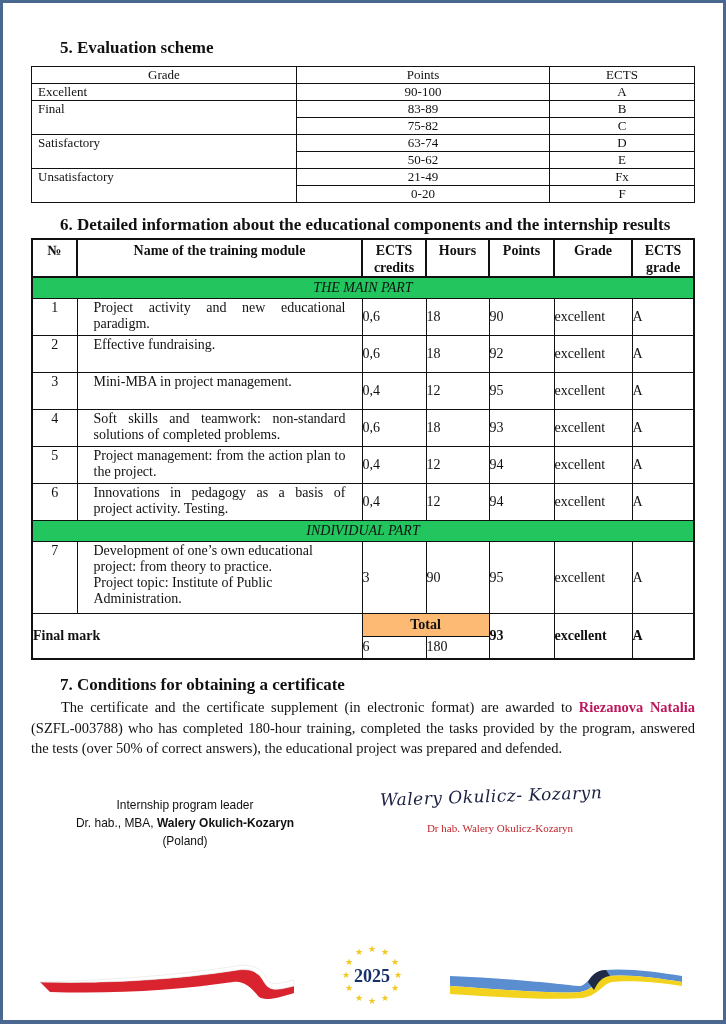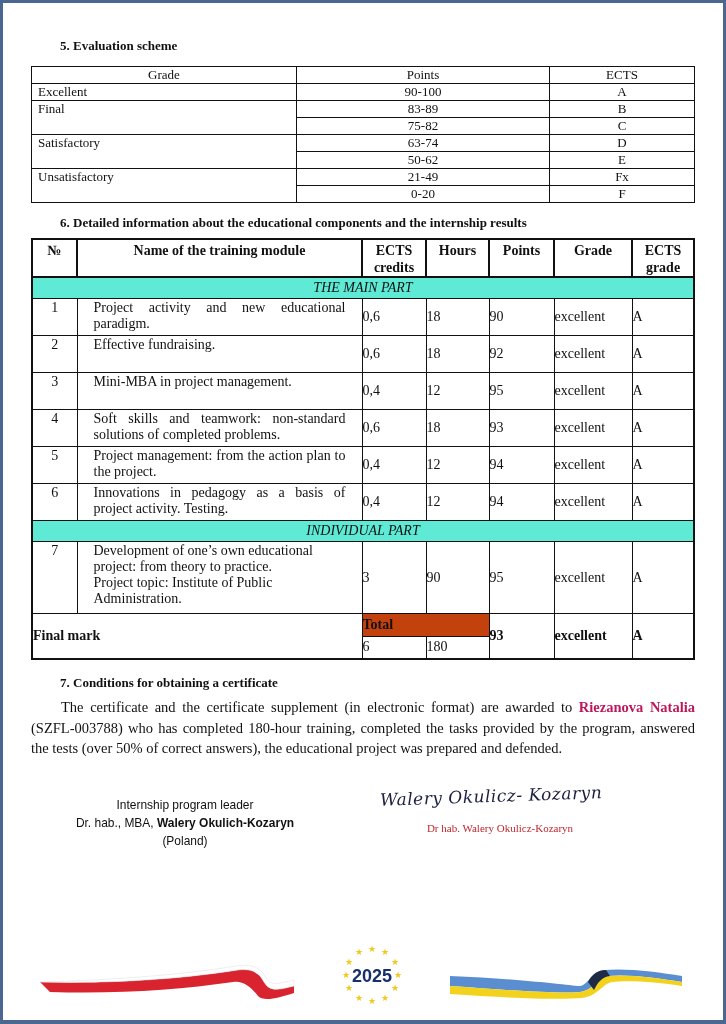--- a/index.html
+++ b/index.html
@@ -11,21 +11,21 @@
     position: relative;
   }
   .frame {
     position: absolute; left: 0; top: 0; width: 726px; height: 1024px;
     box-sizing: border-box;
     border: 3px solid #4a6790;
     border-bottom-width: 4px;
   }
   .h {
     position: absolute;
-    font-weight: bold; font-size: 13px;
+    font-weight: bold; font-size: 17px;
     left: 60px;
   }
   
   table { border-collapse: collapse; }
   .eval {
     position: absolute; left: 31px; top: 66px; width: 664px;
     font-size: 13px;
   }
   .eval td {
     border: 1px solid #111; padding: 0 6px; height: 16px; line-height: 16px;
@@ -41,31 +41,31 @@
   }
   .det td, .det th {
     border: 1.5px solid #111; padding: 0;
   }
   .det th {
     font-weight: bold; vertical-align: top; text-align: center;
     font-size: 14px; line-height: 17px; padding-top: 2px;
     border-width: 2px;
   }
   .det .sect td {
-    background: #5eead4; text-align: center; font-style: italic;
+    background: #22c55e; text-align: center; font-style: italic;
     height: 20px; font-size: 14px;
   }
   .det td.num { text-align: center; vertical-align: top; padding-top: 1px; }
   .det td.name {
     text-align: justify; vertical-align: top; padding: 1px 16px;
     line-height: 16px;
   }
   .det td.v { vertical-align: middle; }
   .det td.b { font-weight: bold; }
-  .det td.totlab { background: #c2410c; font-weight: bold; text-align: left; height: 22px; margin-left: 30px; }
+  .det td.totlab { background: #fdba74; font-weight: bold; text-align: center; height: 22px; margin-left: 30px; }
   .para {
     position: absolute; left: 31px; top: 697px; width: 664px;
     font-size: 14.5px; line-height: 20.5px; text-align: justify;
     text-indent: 30px;
   }
   .para .nm { color: #be185d; font-weight: bold; }
   .leader {
     position: absolute; left: 30px; top: 796px; width: 310px;
     font-family: "Liberation Sans", sans-serif; font-size: 13px;
     text-align: center; line-height: 18px;
@@ -85,21 +85,21 @@
   }
   .stamp .s1 { font-weight: bold; font-size: 15px; line-height: 17px; }
   .stamp .s2 { font-size: 14px; line-height: 17px; }
   .stamp .s3 { font-size: 11px; line-height: 16px; }
   .ribbon { position: absolute; }
   .logo {
     position: absolute; left: 334px; top: 940px; width: 76px; height: 76px;
   }
   .logo .yr {
     position: absolute; left: 0; top: 26px; width: 76px; text-align: center;
-    font-family: Liberation Sans, sans-serif; font-weight: bold;
+    font-family: Liberation Serif, serif; font-weight: bold;
     font-size: 18px; color: #16306b;
   }
 </style>
 </head>
 <body>
 
 <div class="frame"></div>
 
 <div class="h" style="top:38px;">5. Evaluation scheme</div>
 

